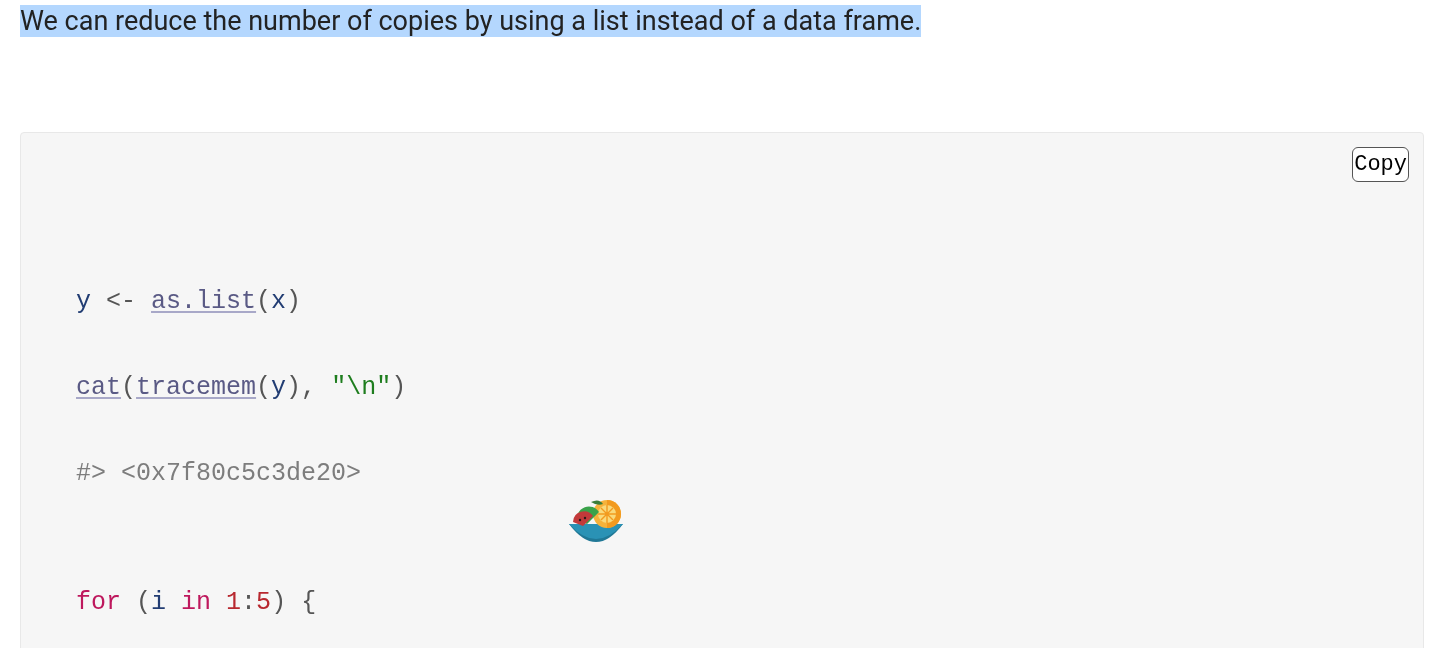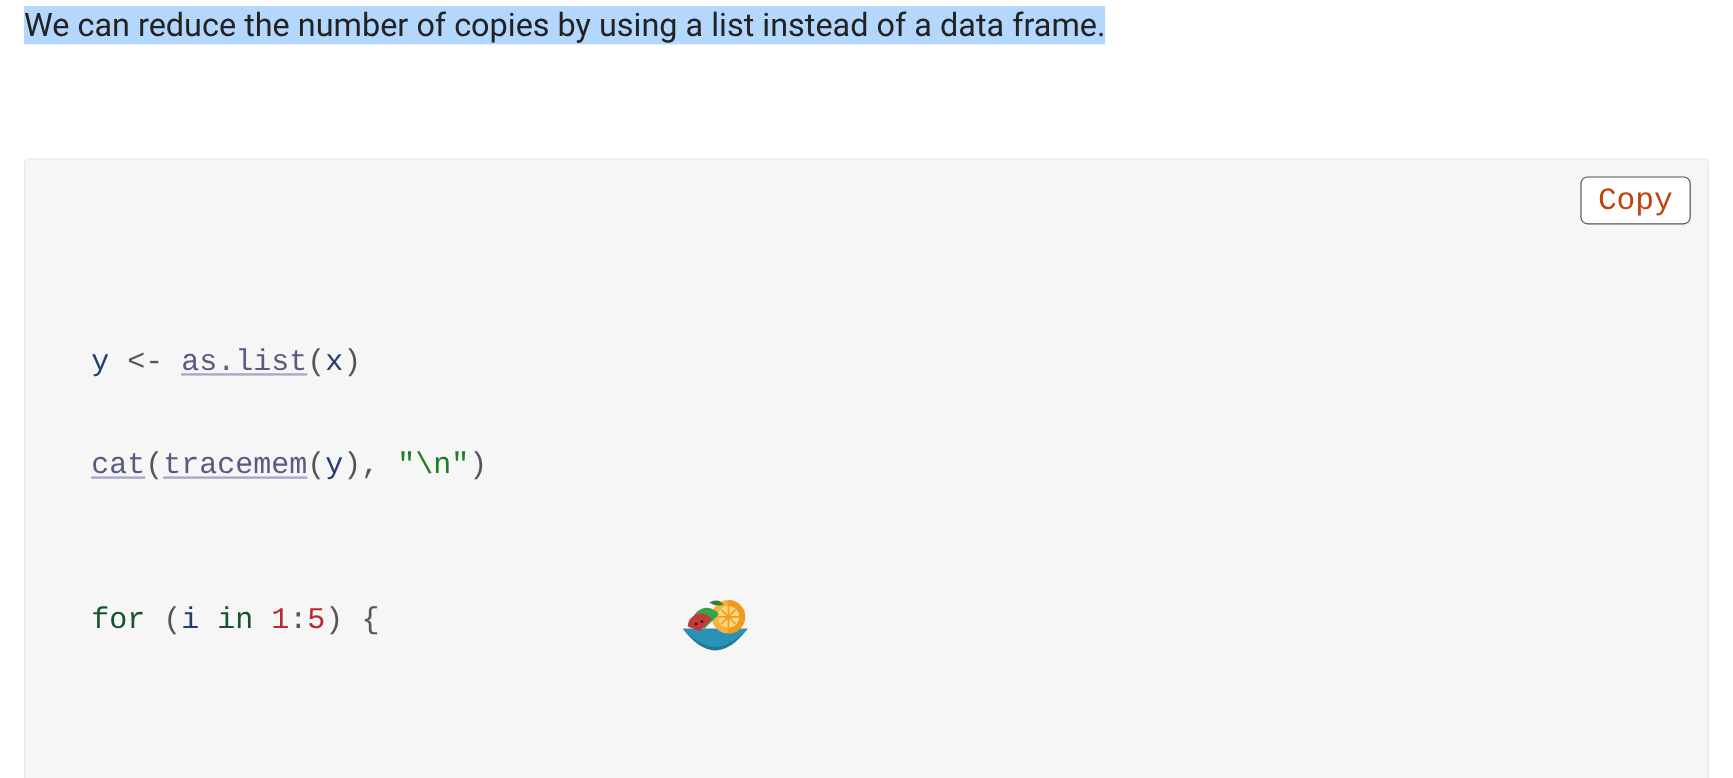--- a/index.html
+++ b/index.html
@@ -37,33 +37,33 @@
     overflow: hidden;
   }
   .code-line { display: block; margin-left: 29px; }
   .copy-btn {
     position: absolute;
     top: 14px;
     right: 14px;
     background: #ffffff;
     border: 1.5px solid #555555;
     border-radius: 6px;
-    padding: 4px 14px;
+    padding: 4px 1px;
     font-family: inherit;
-    font-size: 26px;
-    color: #c2410c;
+    font-size: 22px;
+    color: #000000;
     cursor: pointer;
   }
   .tok-var { color: #223d73; }
   .tok-op  { color: #555555; }
   .tok-fn  { color: #5a5a85; text-decoration: underline; text-decoration-color: #a8a8c8; text-underline-offset: 3px; }
   .tok-paren { color: #555555; }
   .tok-str { color: #1e7d1e; }
   .tok-comment { color: #7d7d7d; }
-  .tok-kw  { color: #14532d; }
+  .tok-kw  { color: #be185d; }
   .tok-num { color: #b8282f; }
   .tok-brace { color: #555555; }
 
   .fruit-emoji {
     position: absolute;
     left: 452px;
     top: 316px;
     width: 66px;
     height: 62px;
     pointer-events: none;
@@ -73,20 +73,21 @@
 <body>
 
 <div class="container">
   <p class="paragraph"><span class="hl"><span>We can reduce the number of copies by using a list instead of a data frame.</span><br><br></span></p>
 
   <div class="code-block">
     <button class="copy-btn">Copy</button>
 
 <span class="code-line"><span class="tok-var">y</span><span class="tok-op"> &lt;- </span><span class="tok-fn">as.list</span><span class="tok-paren">(</span><span class="tok-var">x</span><span class="tok-paren">)</span></span>
 <span class="code-line"><span class="tok-fn">cat</span><span class="tok-paren">(</span><span class="tok-fn">tracemem</span><span class="tok-paren">(</span><span class="tok-var">y</span><span class="tok-paren">)</span><span class="tok-op">, </span><span class="tok-str">"\n"</span><span class="tok-paren">)</span></span>
+<span class="code-line"><span class="tok-comment">#&gt; &lt;0x7f80c5c3de20&gt;</span></span>
 <span class="code-line"><span></span></span>
 <span class="code-line"><span class="tok-kw">for</span><span> </span><span class="tok-paren">(</span><span class="tok-var">i</span><span class="tok-kw"> in </span><span class="tok-num">1</span><span class="tok-op">:</span><span class="tok-num">5</span><span class="tok-paren">)</span><span> </span><span class="tok-brace">{</span></span>
 
 
 
 
     <span class="fruit-emoji">
       <svg viewBox="0 0 66 62" width="66" height="62">
         <path d="M6 32 Q33 68 60 32 Z" fill="#207896"></path>
         <path d="M6 32 Q33 62 60 32 Z" fill="#2a92b5"></path>

